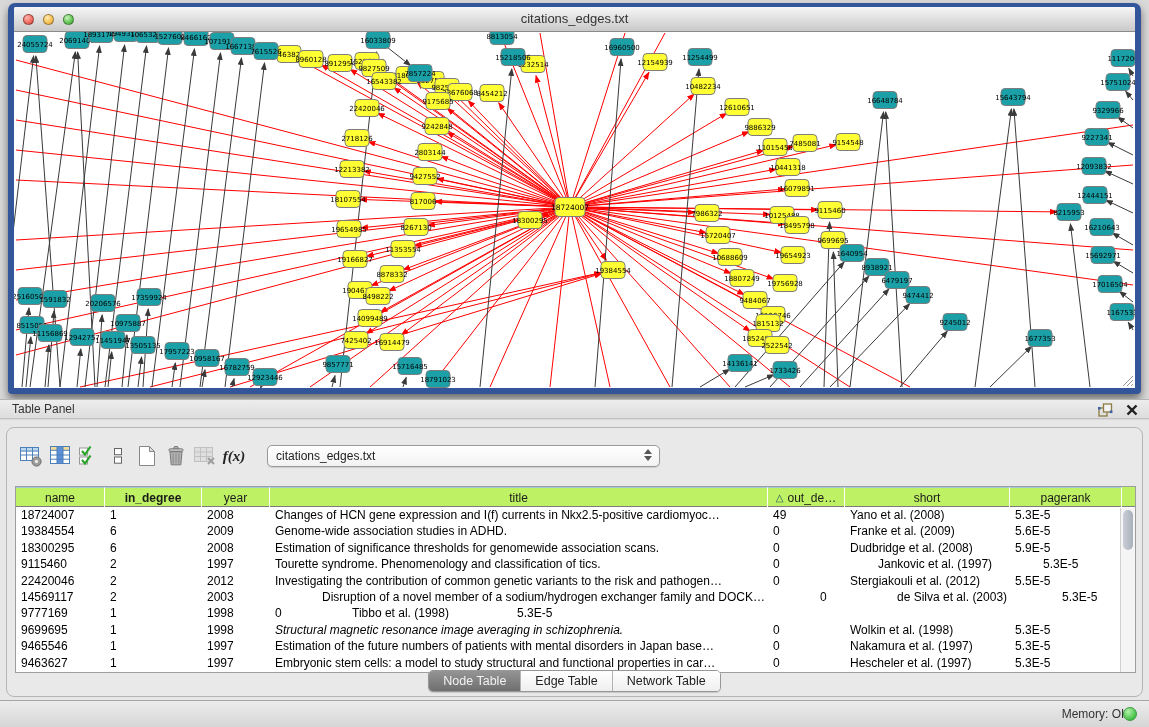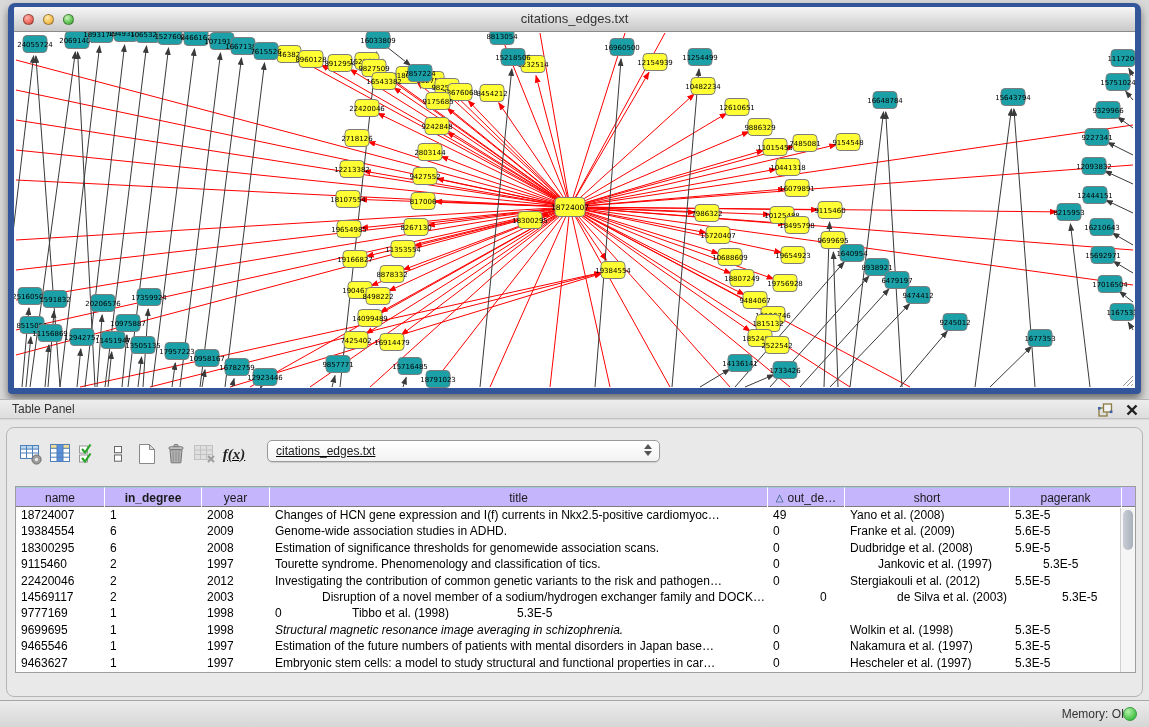--- a/index.html
+++ b/index.html
@@ -24,35 +24,35 @@
 
   
   .panel-header { position:absolute; left:0; top:399px; width:1149px; height:20px;
     background:linear-gradient(#ededed,#dddddd); border-top:1px solid #b4b4b4;
     border-bottom:1px solid #c2c2c2; font-size:12px; color:#333; line-height:19px; padding-left:12px; }
   .panel-header .hdr-icons { position:absolute; right:10px; top:2px; display:flex; gap:12px; align-items:center; }
   .panel-body { position:absolute; left:0; top:420px; width:1149px; height:280px; background:#e7e7e7; }
   .groupbox { position:absolute; left:6px; top:7px; width:1137px; height:270px;
     border:1px solid #b5b5b5; border-radius:8px; background:#e9e9e9; }
 
-  .toolbar { position:absolute; left:10px; top:12px; height:32px; display:flex; gap:1px;text-decoration:underline; }
+  .toolbar { position:absolute; left:10px; top:12px; height:32px; display:flex; align-items:center; gap:1px; }
   .tbtn { background:none; border:none; width:28px; height:28px; display:flex; align-items:center; justify-content:center; cursor:pointer; }
   .tbtn.disabled { opacity:.5; }
   .fx { font-family:"Liberation Serif", serif; font-style:italic; font-weight:bold; font-size:15px; color:#222; }
   .combo { margin-left:18px; width:393px; height:22px; background:linear-gradient(#ffffff,#f2f2f2);
     border:1px solid #9a9a9a; border-radius:5px; font-size:12px; color:#222;
     display:flex; align-items:center; padding:0 8px; position:relative; box-shadow:0 1px 1px rgba(0,0,0,.12); }
   .combo .updown { position:absolute; right:7px; top:3px; display:flex; flex-direction:column; gap:2px; }
   .combo .updown i { display:block; width:0; height:0; border-left:4px solid transparent; border-right:4px solid transparent; }
   .combo .updown i.up { border-bottom:5px solid #555; }
   .combo .updown i.dn { border-top:5px solid #555; }
 
   .tablewrap { position:absolute; left:8px; top:58px; width:1121px; height:187px;
     background:#fff; border:1px solid #9e9e9e; overflow:hidden; }
-  .thead { display:flex; height:20px; border-bottom:1px solid #7c7c7c; background:#c4b5fd; }
+  .thead { display:flex; height:20px; border-bottom:1px solid #7c7c7c; background:#bef264; }
   .hcell { height:20px; font-size:12px; color:#1b1b1b; display:flex; align-items:center; justify-content:center;
     border-right:1px solid #ffffff; border-top:1px solid #9fc6da; overflow:hidden; white-space:nowrap; flex:none; }
   .hcell .sorttri { color:#17505f; font-size:10px; margin-right:4px; }
   .trow { display:flex; height:16.4px; background:#fff; }
   .tcell { font-size:12px; color:#000; padding:1px 0 0 5px; overflow:hidden; white-space:nowrap;
     text-overflow:clip; flex:none; }
   .vscroll { position:absolute; right:0; top:21px; bottom:0; width:15px; background:#f5f5f5; border-left:1px solid #d0d0d0; }
   .vthumb { position:absolute; left:2px; top:2px; width:10px; height:40px; background:linear-gradient(90deg,#c9ced6,#aab0ba); border-radius:6px; }
 
   .tabsrow { position:absolute; left:0; right:0; bottom:3px; height:23px; display:flex; justify-content:center; }
@@ -905,19 +905,26 @@
             <div class="tcell" style="width: 77px;">0</div>
             <div class="tcell" style="width: 165px;">Hescheler et al. (1997)</div>
             <div class="tcell" style="width: 112px;">5.3E-5</div>
           </div>
         </div>
       <div class="vscroll">
         <div class="vthumb"></div>
       </div>
     </div>
 
+    <div class="tabsrow">
+      <div class="segmented" id="tabs">
+          <div class="tab selected">Node Table</div>
+          <div class="tab">Edge Table</div>
+          <div class="tab">Network Table</div>
+        </div>
+    </div>
   </div>
 </div>
 
 <div class="statusbar">
   <span class="mem">Memory: OK</span>
   <span class="led"></span>
 </div>
 
 </body></html>

